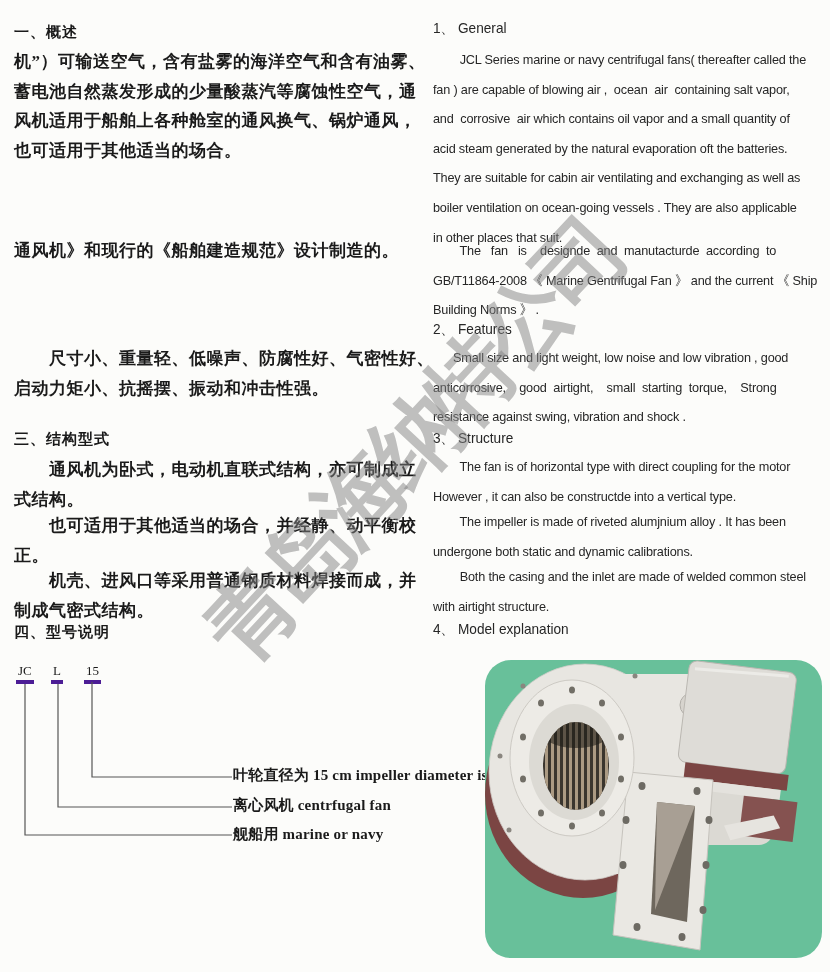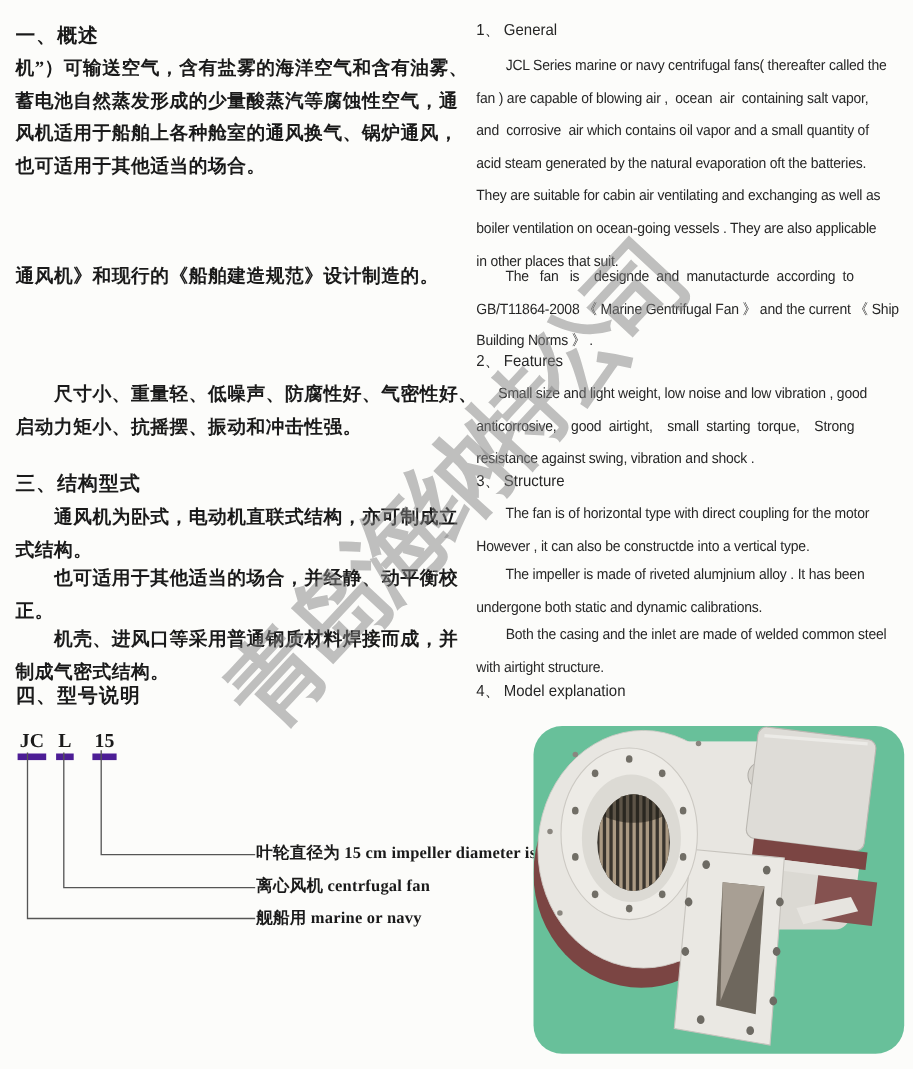--- a/index.html
+++ b/index.html
@@ -6,36 +6,36 @@
   .page{
     position:relative;
     width:830px;height:972px;
     background:var(--page-bg,#fcfcfa);
     overflow:hidden;
     font-family:"Liberation Serif","DejaVu Serif",serif;
     color:var(--ink,#1a1a1a);
   }
   
   .zh-block{position:absolute;left:14px;width:408px;}
-  .zh-heading{font-size:18px;font-weight:700;letter-spacing:1px;line-height:24px;white-space:pre;}
+  .zh-heading{font-size:15px;font-weight:700;letter-spacing:1px;line-height:24px;white-space:pre;}
   .zh-para .tline{font-size:17px;font-weight:700;letter-spacing:.5px;line-height:29.6px;white-space:pre;}
   
   .col-right{
     position:absolute;left:433px;top:0;width:400px;height:700px;
     transform:scaleX(.94);transform-origin:left top;
     font-family:"Liberation Sans","DejaVu Sans",sans-serif;
     color:var(--ink-en,#262626);
   }
   .en-block{position:absolute;left:0;width:100%;}
   .en-heading{font-size:14.5px;font-weight:500;line-height:24px;white-space:pre;}
   .en-para .tline{font-size:13.5px;letter-spacing:-.2px;line-height:29.6px;white-space:pre;}
   
   .code{
-    position:absolute;top:663px;font-size:18px;font-weight:700;
-    border-bottom:6px solid #4c1d95;padding:0 2px 1px 2px;white-space:pre;
+    position:absolute;top:663px;font-size:13px;font-weight:400;
+    border-bottom:4px solid #4c1d95;padding:0 2px 1px 2px;white-space:pre;
   }
   .code-jc{left:16px;} .code-l{left:51px;} .code-15{left:84px;text-align:center;}
   .connectors{position:absolute;left:0;top:660px;}
   .diag-label{
     position:absolute;left:233px;font-size:15px;font-weight:600;
     white-space:pre;letter-spacing:.2px;
   }
   .diag-label-1{top:766px;} .diag-label-2{top:796px;} .diag-label-3{top:825px;}
   
   .watermark{

